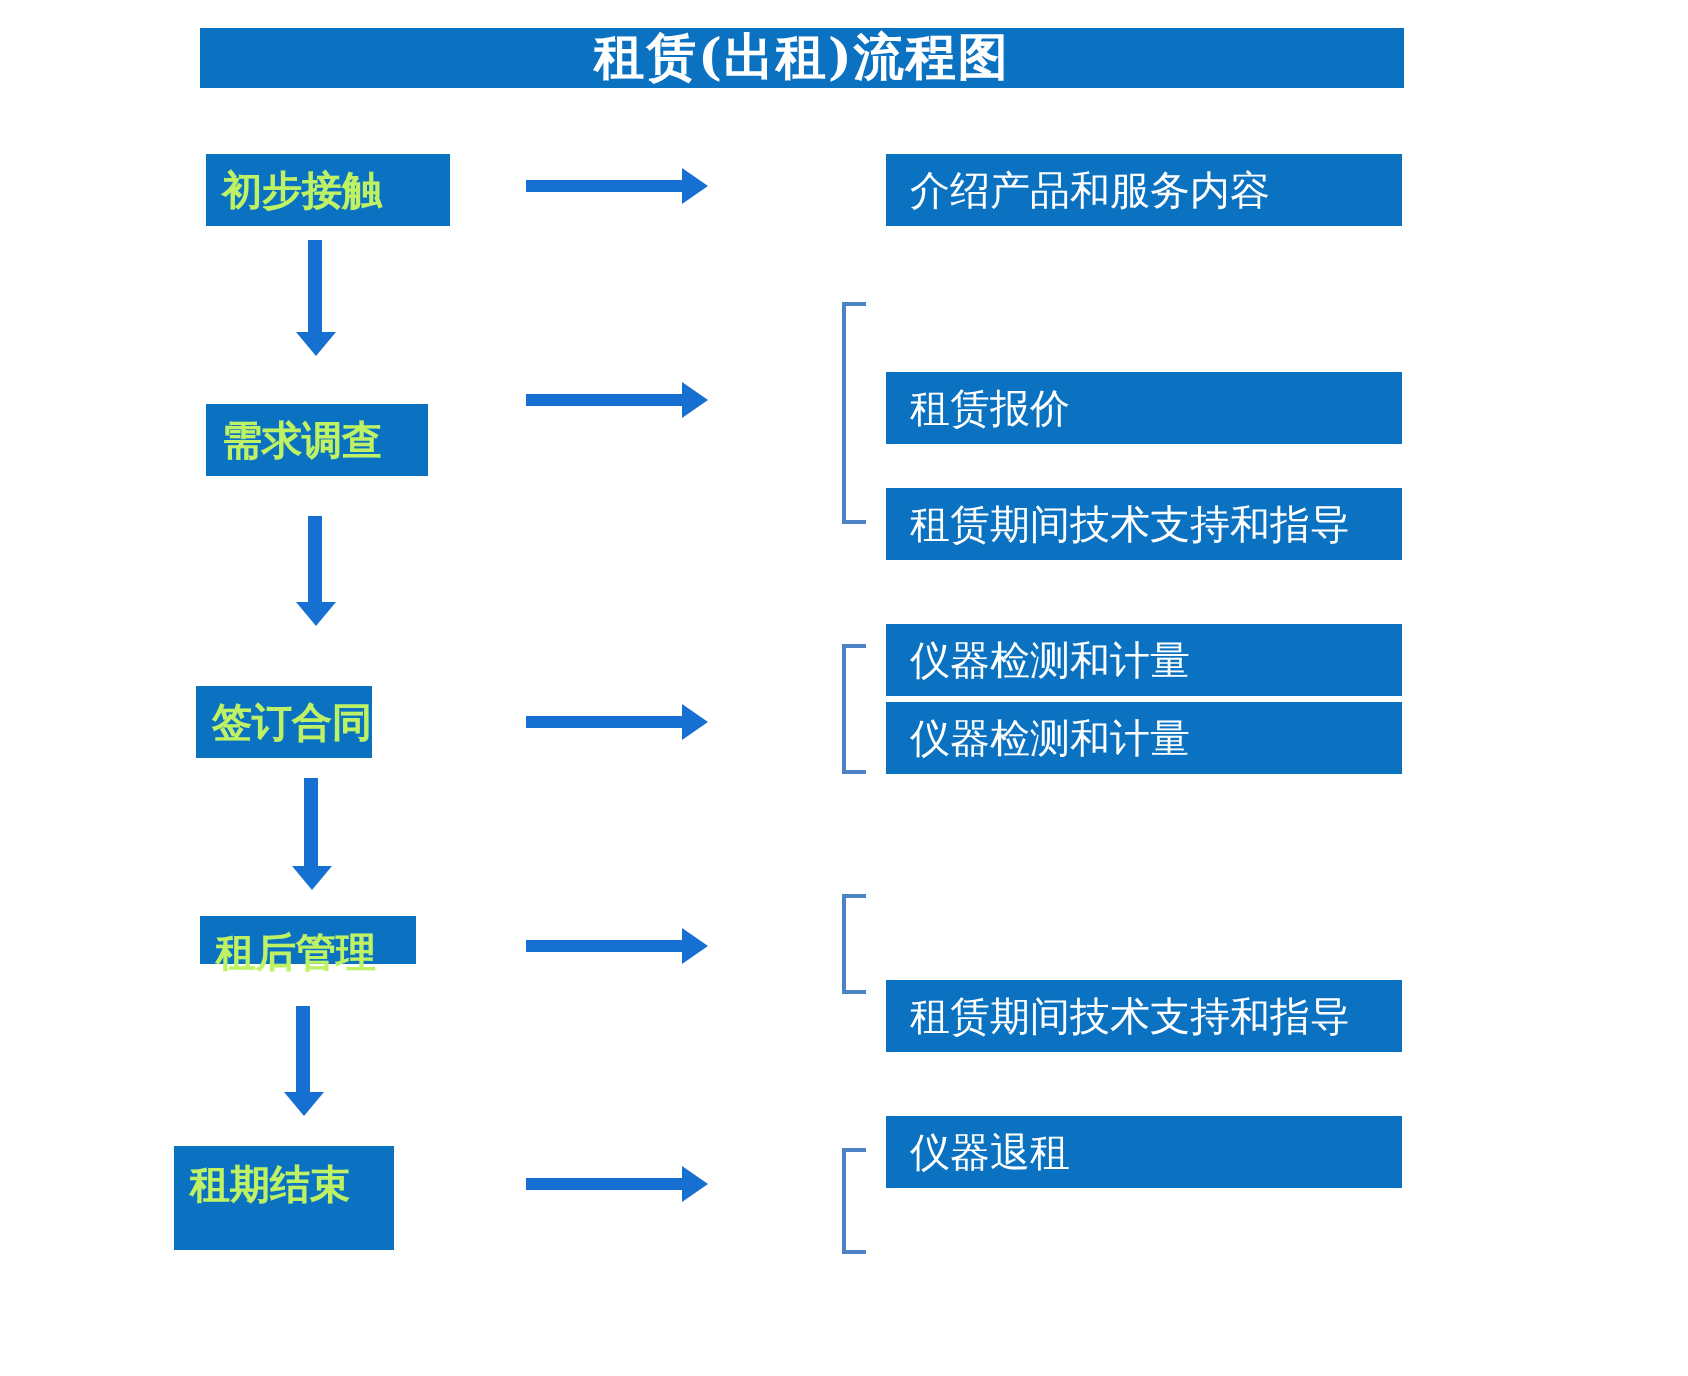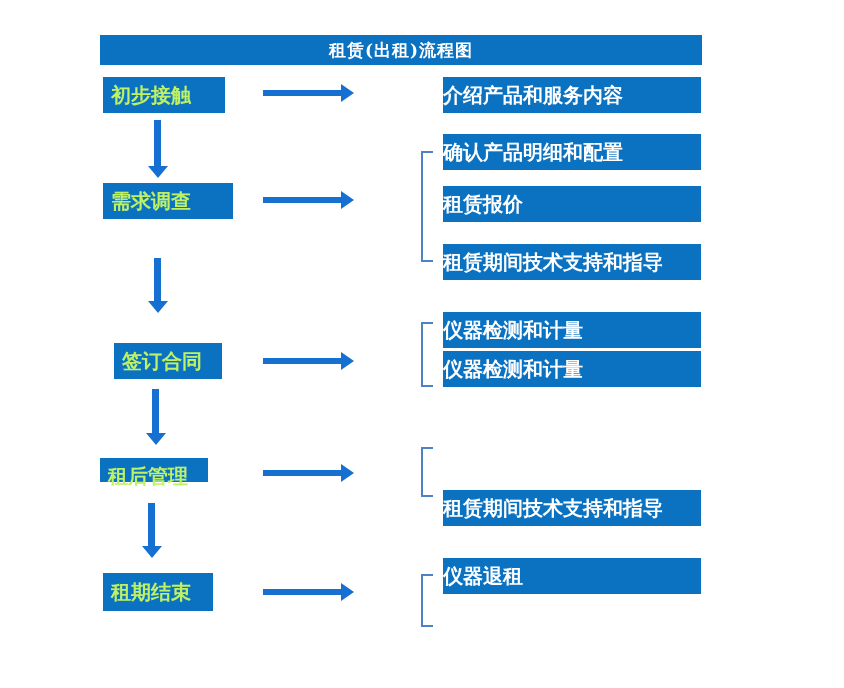--- a/index.html
+++ b/index.html
@@ -9,34 +9,33 @@
     background:#ffffff;
     font-family:"DejaVu Serif","Liberation Serif",serif;
     overflow:hidden;
     --box:#0B72C2;
     --arrow:#1670D2;
     --bracket:#4D82C6;
   }
   .title-bar {
     position:absolute; left:100px; top:14px; width:602px; height:30px;
     background:var(--box); color:#fff;
-    font-size:17px; font-weight:bold; line-height:30px; text-align:center;
+    font-size:25px; font-weight:bold; line-height:30px; text-align:center;
     letter-spacing:1px;
-    margin-top:21px;
   }
   .step {
     position:absolute; background:var(--box); color:#bef264;
     font-size:20px; font-weight:bold; line-height:36px;
     padding-left:8px; box-sizing:border-box; white-space:nowrap;
   }
   .outbox {
     position:absolute; left:443px; width:258px; height:36px;
     background:var(--box); color:#fff;
-    font-size:20px; font-weight:bold; line-height:36px;
-    box-sizing:border-box; white-space:nowrap;
+    font-size:20px; font-weight:normal; line-height:36px;
+    padding-left:12px; box-sizing:border-box; white-space:nowrap;
   }
   
   .arrow-right { position:absolute; width:91px; height:18px; }
   .arrow-right::before {
     content:""; position:absolute; left:0; right:12px; top:6px; height:6px;
     background:var(--arrow);
   }
   .arrow-right::after {
     content:""; position:absolute; right:0; top:0; width:0; height:0;
     border-left:13px solid var(--arrow);
@@ -61,44 +60,43 @@
   }
 </style>
 </head>
 <body>
 
 <div class="canvas" style="--box: #0B72C2; --arrow: #1670D2; --bracket: #4D82C6;">
 
   <div class="title-bar">租赁(出租)流程图</div>
 
   <div class="step" style="left:103px;top:77px;width:122px;height:36px">初步接触</div>
-  <div class="step" style="left:103px;top:183px;width:130px;height:36px">需求调查</div>
-  <div class="step" style="left:114px;top:343px;width:108px;height:36px">签订合同</div>
+  <div class="step" style="left:103px;top:202px;width:111px;height:36px">需求调查</div>
+  <div class="step" style="left:98px;top:343px;width:88px;height:36px">签订合同</div>
   <div class="step" style="left:100px;top:458px;width:108px;height:24px">租后管理</div>
-  <div class="step" style="left:103px;top:573px;width:110px;height:38px;line-height:38px">租期结束</div>
+  <div class="step" style="left:87px;top:573px;width:110px;height:52px;line-height:38px">租期结束</div>
 
   <div class="arrow-down" style="left:148px;top:120px;height:58px"></div>
   <div class="arrow-down" style="left:148px;top:258px;height:55px"></div>
   <div class="arrow-down" style="left:146px;top:389px;height:56px"></div>
   <div class="arrow-down" style="left:142px;top:503px;height:55px"></div>
 
   <div class="arrow-right" style="left:263px;top:84px"></div>
   <div class="arrow-right" style="left:263px;top:191px"></div>
   <div class="arrow-right" style="left:263px;top:352px"></div>
   <div class="arrow-right" style="left:263px;top:464px"></div>
   <div class="arrow-right" style="left:263px;top:583px"></div>
 
   <div class="bracket" style="top:151px;height:111px"></div>
   <div class="bracket" style="top:322px;height:65px"></div>
   <div class="bracket" style="top:447px;height:50px"></div>
   <div class="bracket" style="top:574px;height:53px"></div>
 
   <div class="outbox" style="top:77px">介绍产品和服务内容</div>
 
-  <div class="outbox" style="top:134px">确认产品明细和配置</div>
   <div class="outbox" style="top:186px">租赁报价</div>
   <div class="outbox" style="top:244px">租赁期间技术支持和指导</div>
 
   <div class="outbox" style="top:312px">仪器检测和计量</div>
   <div class="outbox" style="top:351px">仪器检测和计量</div>
 
   <div class="outbox" style="top:558px">仪器退租</div>
 
   <div class="outbox" style="top:490px">租赁期间技术支持和指导</div>
 

